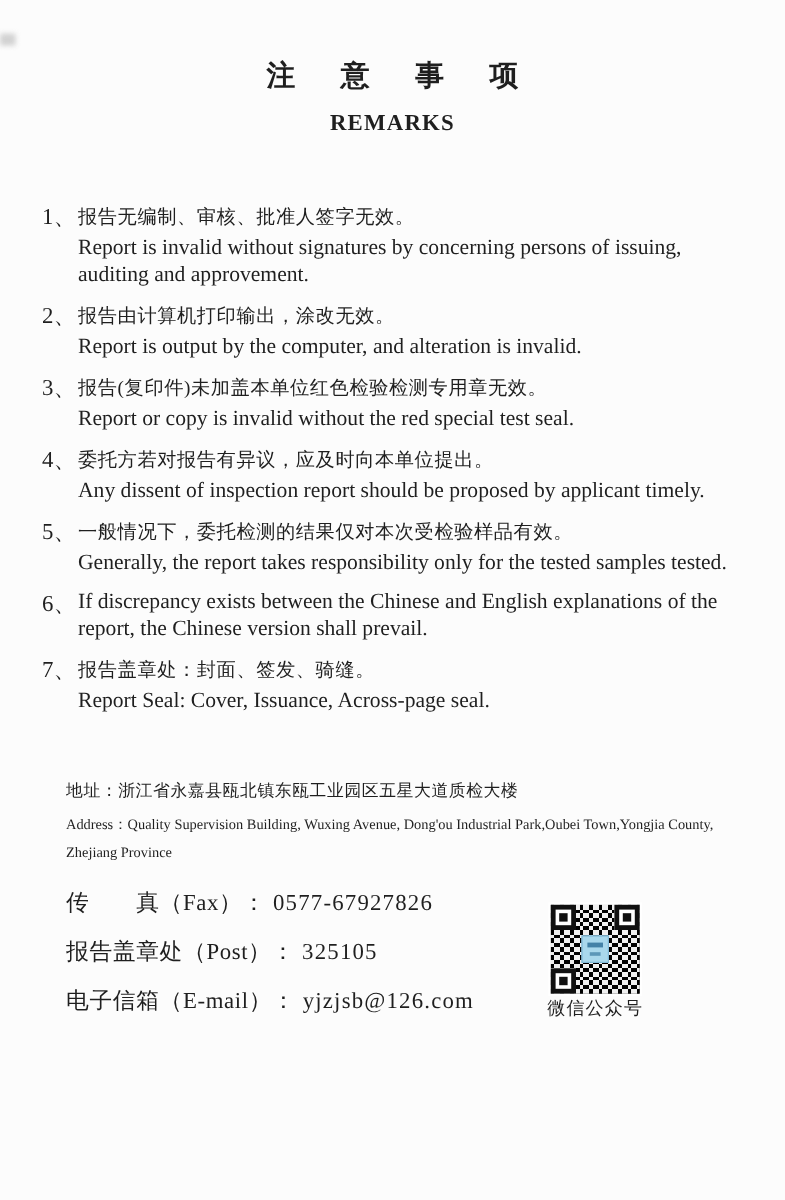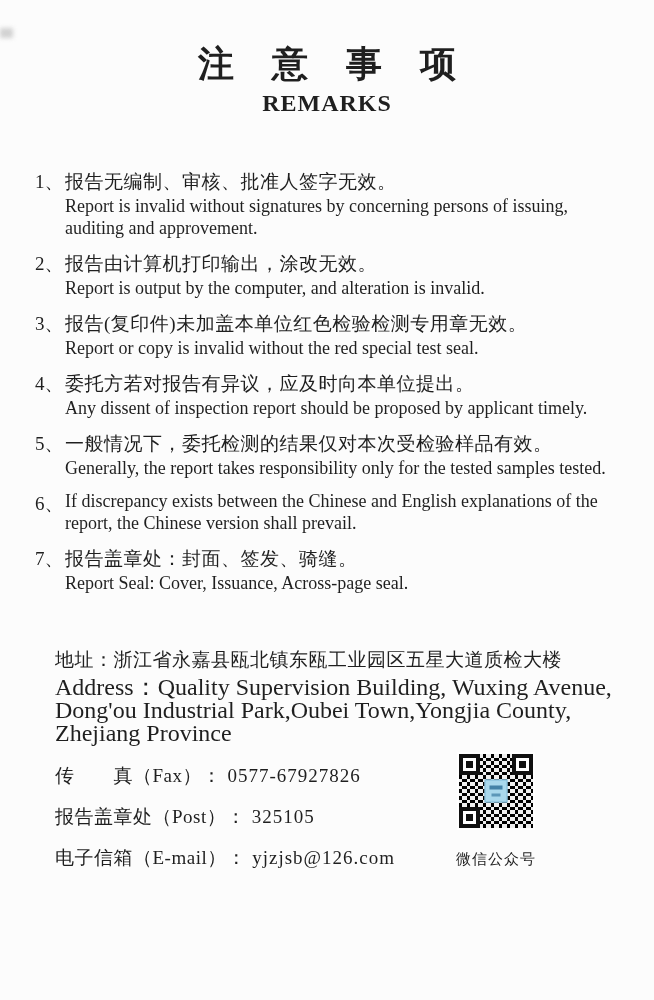--- a/index.html
+++ b/index.html
@@ -25,69 +25,69 @@
     position:absolute;
     left:0px; top:28px;
     width:13px; height:10px;
     background:#c4c4c4;
     filter:blur(2px);
     opacity:.75;
   }
   .title-zh{
     margin:0;
     padding-top:47px;
-    font-size:36px;
+    font-size:24px;
     font-weight:bold;
     text-align:center;
     letter-spacing:38px;
     text-indent:38px;
     line-height:34px;
   }
   .title-en{
     margin:0;
     margin-top:9px;
-    font-size:24px;
+    font-size:19px;
     font-weight:bold;
     text-align:center;
     letter-spacing:1px;
     line-height:26px;
   }
   .remarks-list{
     margin:52px 28px 0 35px;
   }
   .remark-item{
     display:flex;
     margin-bottom:11px;
   }
   .item-num{
     flex:0 0 30px;
     font-size:19px;
     line-height:27px;
   }
   .item-body{flex:1;}
   .item-zh{
-    font-size:19px;
+    font-size:16px;
     line-height:27px;
     letter-spacing:0.5px;
   }
   .item-en{
     font-size:18px;
     line-height:22px;
     max-width:562px;
   }
   .address-block{
     margin:52px 28px 0 55px;
   }
   .addr-zh{
-    font-size:19px;
+    font-size:14px;
     line-height:28px;
     letter-spacing:0.5px;
   }
   .addr-en{
-    font-size:24px;
+    font-size:12px;
     line-height:23px;
     margin-top:2px;
     max-width:572px;
   }
   .contact-block{
     margin:17px 0 0 55px;
   }
   .contact-line{
     font-size:19px;
     line-height:27px;
@@ -154,21 +154,21 @@
   }
   .qr-logo::after{
     content:"";
     position:absolute;
     left:6px; bottom:5px; right:6px;
     height:3px;
     background:#2a6d96;
     opacity:.6;
   }
   .qr-caption{
-    margin-top:20px;
+    margin-top:1px;
     font-size:15px;
     letter-spacing:1px;
     font-family:Liberation Mono, monospace;
   }
 </style>
 </head>
 <body>
 
 <div class="page">
 

